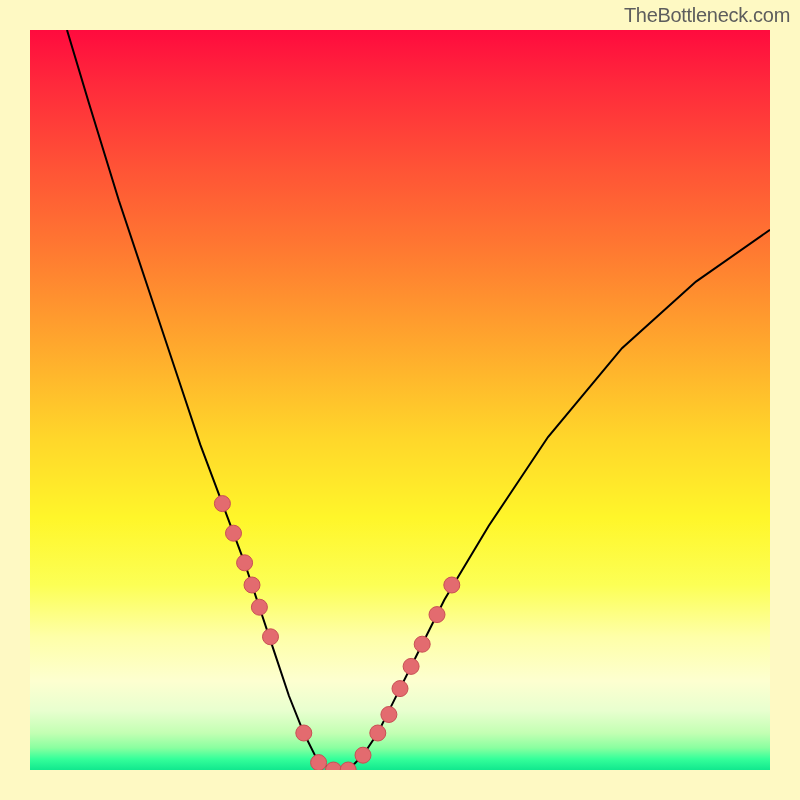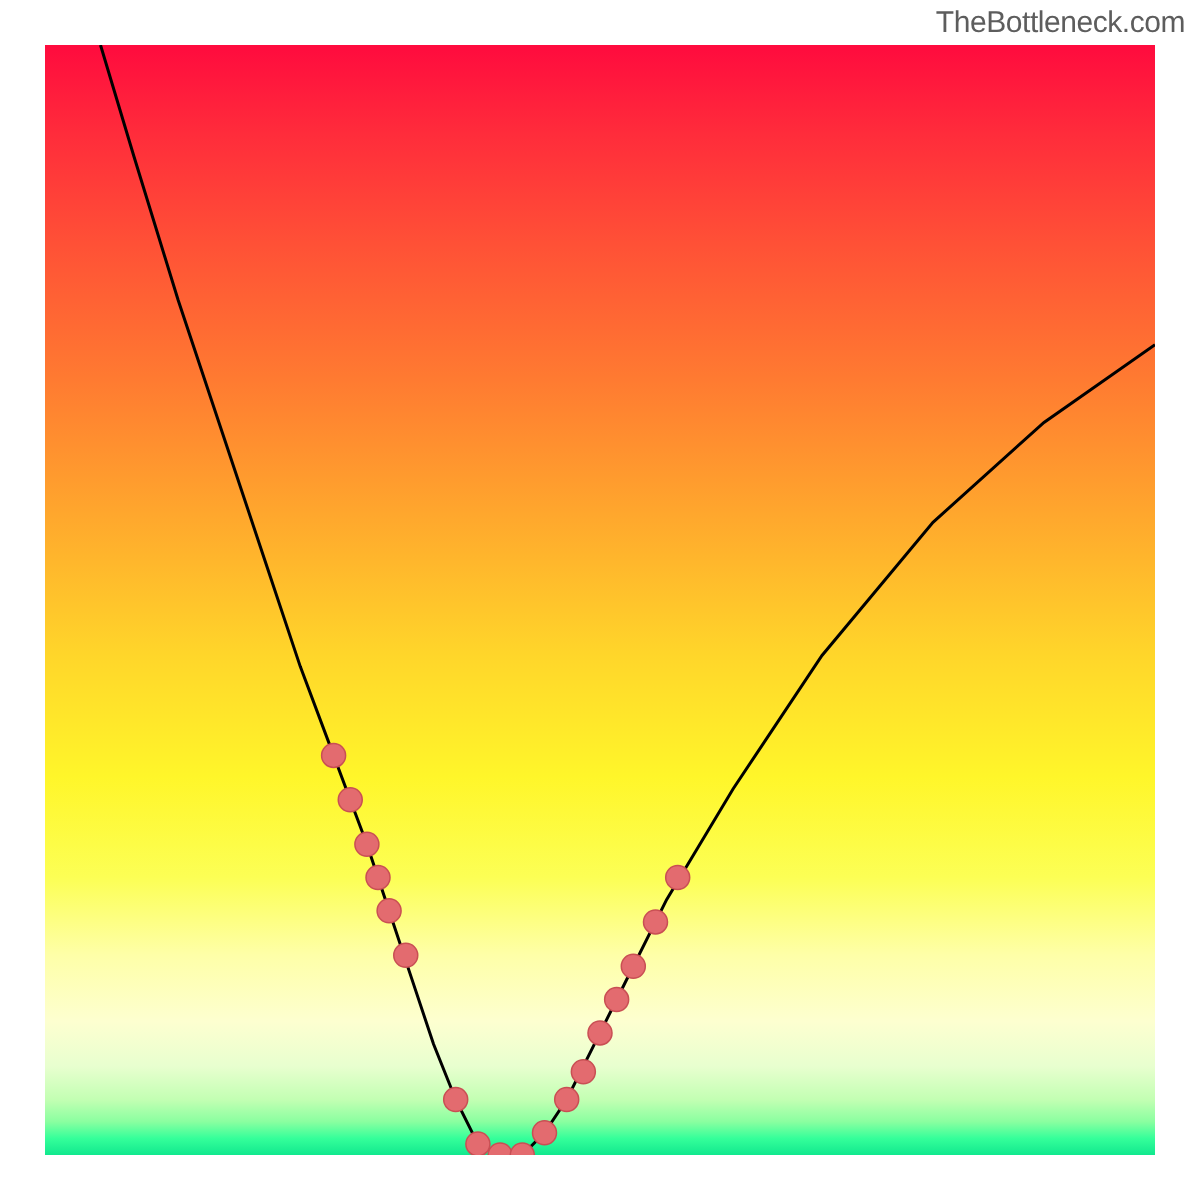--- a/index.html
+++ b/index.html
@@ -7,21 +7,21 @@
     padding: 0;
     width: 800px;
     height: 800px;
     overflow: hidden;
     background: #000;
     font-family: Arial, Helvetica, sans-serif;
   }
   .frame {
     position: absolute;
     inset: 0;
-    background: #ffffff;
+    background: #fef9c3;
   }
   .plot-area {
     position: absolute;
     left: 30px;
     top: 30px;
     width: 740px;
     height: 740px;
     overflow: hidden;
   }
   .gradient-bg {

